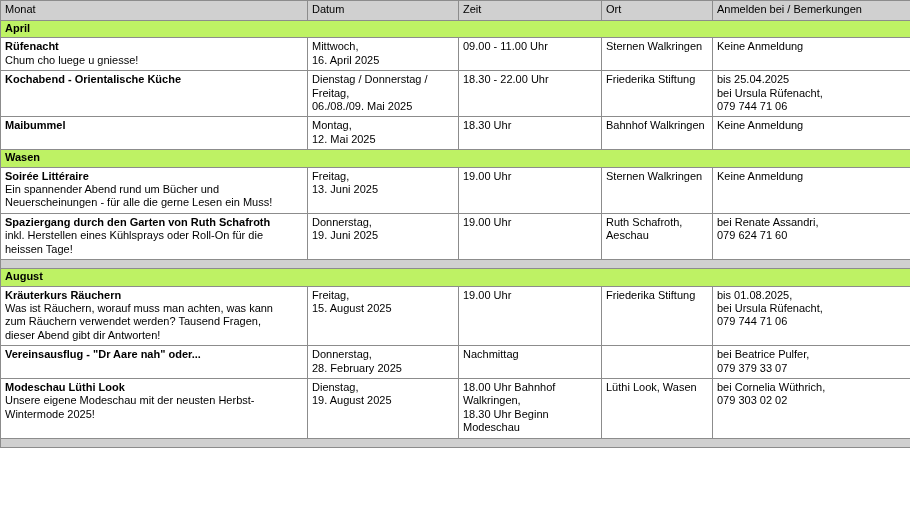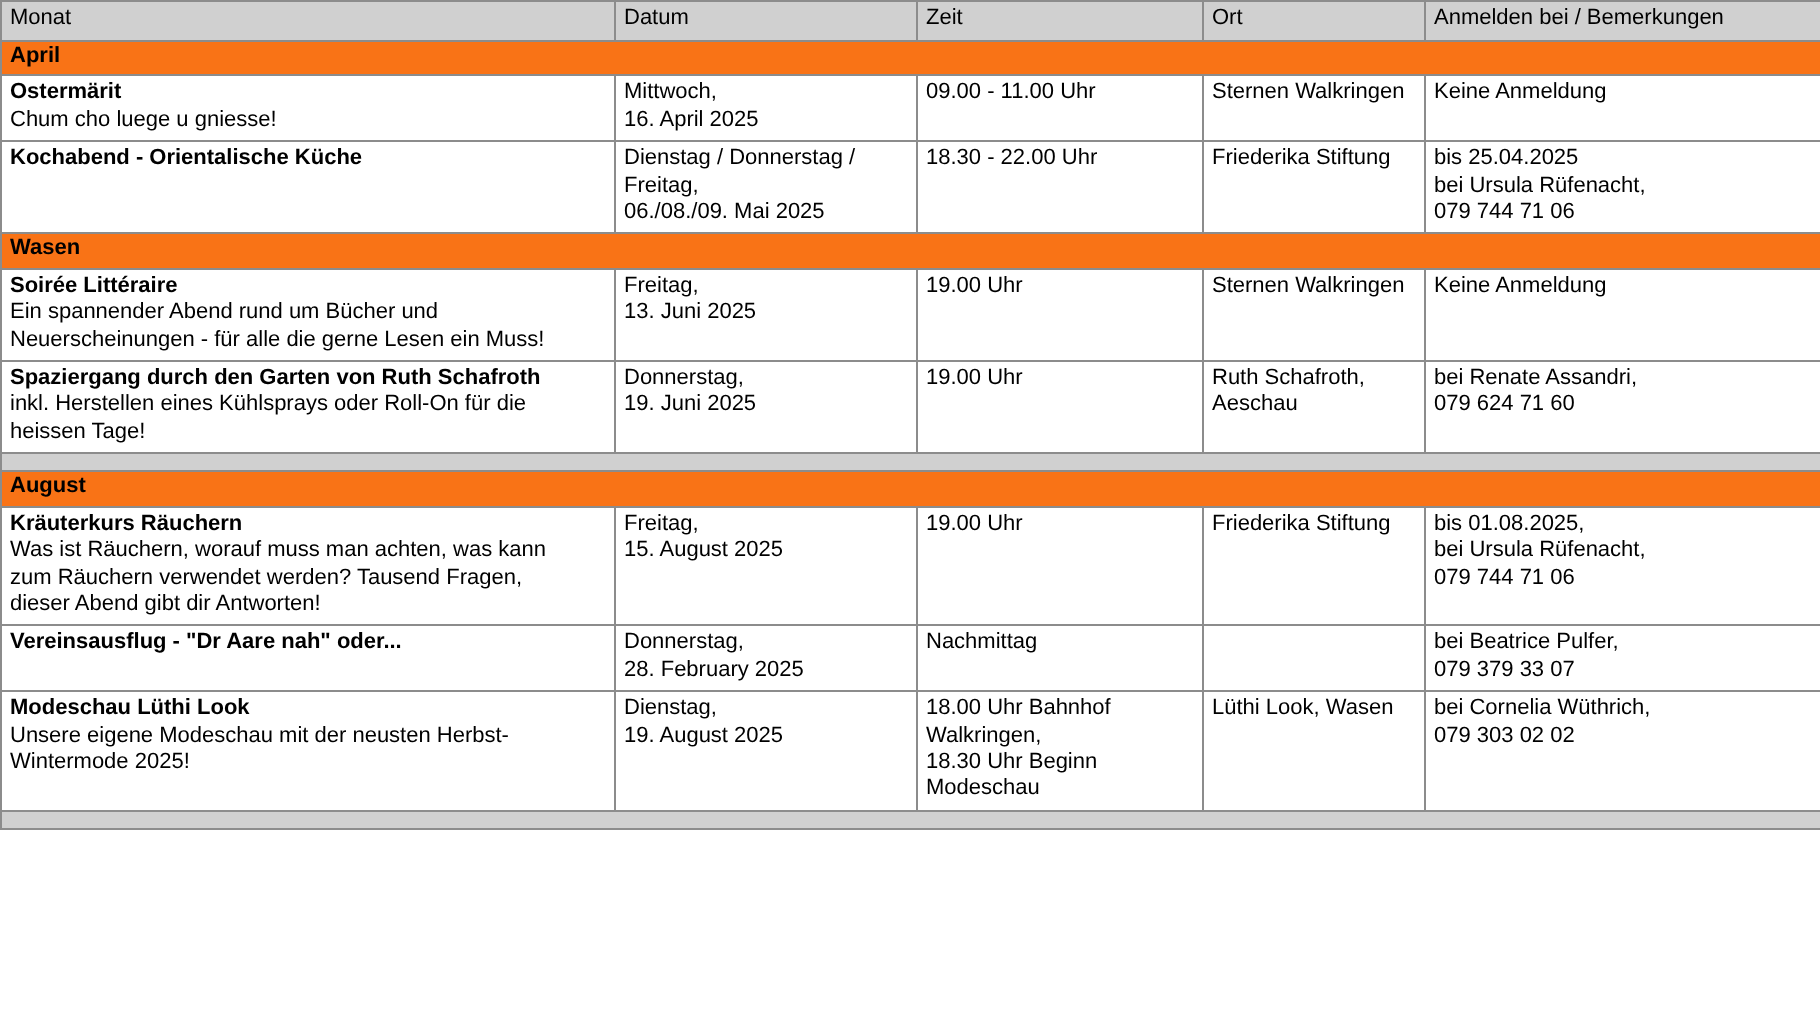--- a/index.html
+++ b/index.html
@@ -31,21 +31,21 @@
     overflow: hidden;
   }
   thead th {
     background: #d0d0d0;
     font-weight: bold;
     height: 14px;
     padding-top: 2px;
     padding-bottom: 3px;
   }
   tr.month-row td {
-    background: #f97316;
+    background: #bef264;
     font-weight: bold;
     padding-top: 1px;
     padding-bottom: 2px;
   }
   tr.spacer-row td {
     background: #d0d0d0;
     height: 8px;
     padding: 0;
   }
   .ev-title {
@@ -84,21 +84,21 @@
       <th>Ort</th>
       <th>Anmelden bei / Bemerkungen</th>
     </tr>
   </thead>
   <tbody id="table-body">
       <tr class="month-row">
         <td colspan="5">April</td>
       </tr>
       <tr>
         <td>
-          <span class="ev-title">Ostermärit</span>
+          <span class="ev-title">Rüfenacht</span>
           <span class="ev-desc">Chum cho luege u gniesse!</span>
         </td>
         <td>
           <span class="line">Mittwoch,</span>
           <span class="line">16. April 2025</span>
         </td>
         <td>
           <span class="line">09.00 - 11.00 Uhr</span>
         </td>
         <td>
@@ -120,20 +120,38 @@
         <td>
           <span class="line">18.30 - 22.00 Uhr</span>
         </td>
         <td>
           <span class="line">Friederika Stiftung</span>
         </td>
         <td>
           <span class="line">bis 25.04.2025</span>
           <span class="line">bei Ursula Rüfenacht,</span>
           <span class="line">079 744 71 06</span>
+        </td>
+      </tr>
+      <tr>
+        <td>
+          <span class="ev-title">Maibummel</span>
+        </td>
+        <td>
+          <span class="line">Montag,</span>
+          <span class="line">12. Mai 2025</span>
+        </td>
+        <td>
+          <span class="line">18.30 Uhr</span>
+        </td>
+        <td>
+          <span class="line">Bahnhof Walkringen</span>
+        </td>
+        <td>
+          <span class="line">Keine Anmeldung</span>
         </td>
       </tr>
       <tr class="month-row">
         <td colspan="5">Wasen</td>
       </tr>
       <tr>
         <td>
           <span class="ev-title">Soirée Littéraire</span>
           <span class="ev-desc">Ein spannender Abend rund um Bücher und</span>
           <span class="ev-desc">Neuerscheinungen - für alle die gerne Lesen ein Muss!</span>

